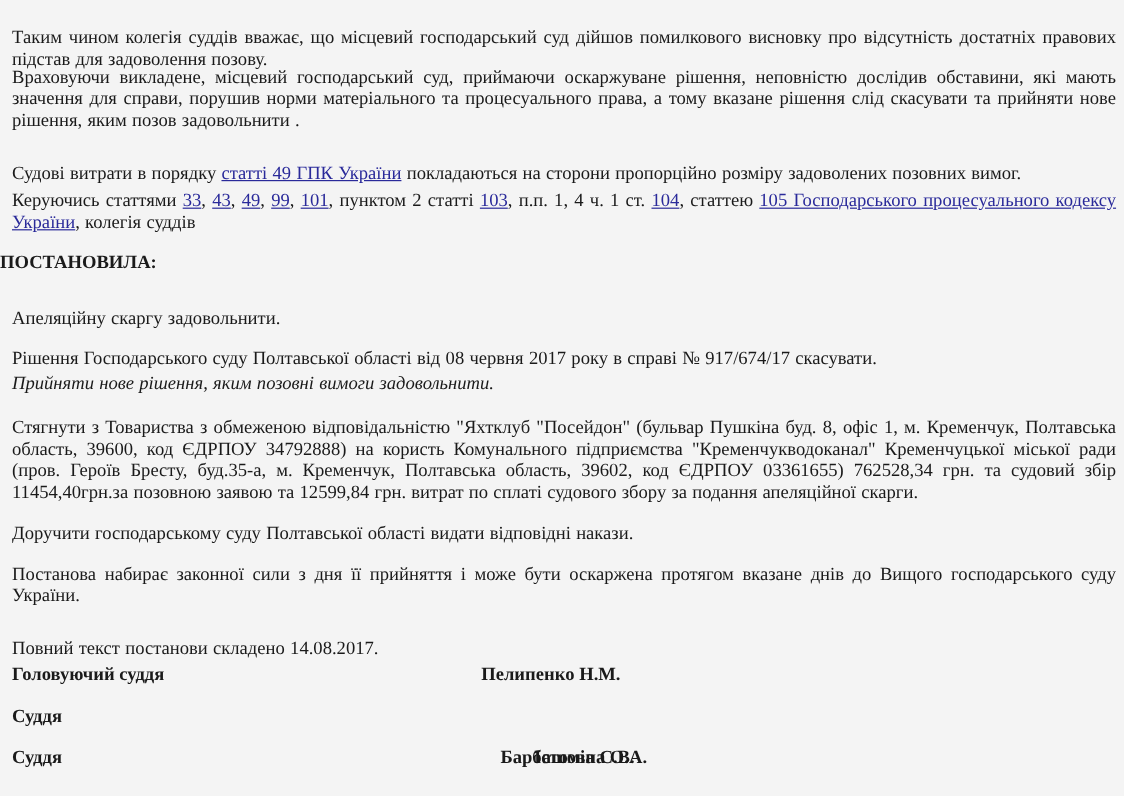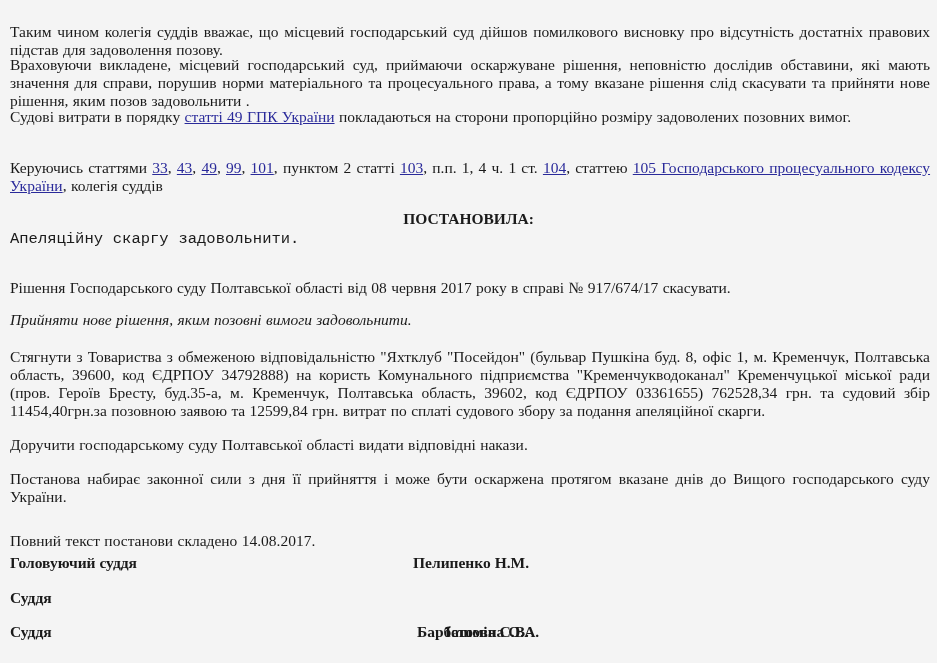--- a/index.html
+++ b/index.html
@@ -29,21 +29,20 @@
   .p-block { position: absolute; left: 10px; width: 920px; }
   a {
     color: #1a0dab;
     color: #2a2a9a;
     text-decoration: underline;
   }
   .heading {
     position: absolute;
     left: 0;
     width: 937px;
-    text-align: center;
     font-weight: bold;
     font-size: 15.5px;
   }
   .sig-row {
     position: absolute;
     left: 10px;
     font-weight: bold;
     font-size: 15.5px;
   }
   .sig-name {
@@ -54,42 +53,42 @@
 </style>
 </head>
 <body>
 
 <div class="doc">
 
   <p class="p-block" style="top:3px;margin-top:20px;">Таким чином колегія суддів вважає, що місцевий господарський суд дійшов помилкового висновку про відсутність достатніх правових підстав для задоволення позову.</p>
 
   <p class="p-block" style="top:56px;">Враховуючи викладене, місцевий господарський суд, приймаючи оскаржуване рішення, неповністю дослідив обставини, які мають значення для справи, порушив  норми матеріального та процесуального права, а тому вказане рішення слід скасувати та прийняти нове рішення, яким позов задовольнити .</p>
 
-  <p class="p-block" style="top:108px;"><span>Судові витрати в порядку </span><a href="#">статті 49 ГПК України</a><span> покладаються на сторони пропорційно розміру задоволених позовних  вимог.</span></p>
+  <p class="p-block" style="top:136px;"><span>Судові витрати в порядку </span><a href="#">статті 49 ГПК України</a><span> покладаються на сторони пропорційно розміру задоволених позовних  вимог.</span></p>
 
   <p class="p-block" style="top:159px;"><span>Керуючись статтями </span><a href="#">33</a><span>, </span><a href="#">43</a><span>, </span><a href="#">49</a><span>, </span><a href="#">99</a><span>, </span><a href="#">101</a><span>, пунктом 2 статті </span><a href="#">103</a><span>, п.п. 1, 4 ч. 1 ст. </span><a href="#">104</a><span>, статтею </span><a href="#">105 Господарського процесуального кодексу України</a><span>, колегія суддів</span></p>
 
   <div class="heading" style="top:210px;">ПОСТАНОВИЛА:</div>
 
-  <p class="p-block" style="top:230px;font-family:Liberation Mono, monospace;">Апеляційну скаргу задовольнити.</p>
+  <p class="p-block" style="top:257px;">Апеляційну скаргу задовольнити.</p>
 
-  <p class="p-block" style="top:279px;">Рішення Господарського суду Полтавської області від 08 червня 2017 року в справі № 917/674/17 скасувати.</p>
+  <p class="p-block" style="top:290px;">Рішення Господарського суду Полтавської області від 08 червня 2017 року в справі № 917/674/17 скасувати.</p>
 
   <p class="p-block" style="top:311px;font-style:italic;">Прийняти нове рішення, яким позовні вимоги задовольнити.</p>
 
   <p class="p-block" style="top:348px;">Стягнути з Товариства з обмеженою відповідальністю "Яхтклуб "Посейдон" (бульвар Пушкіна буд. 8, офіс 1, м. Кременчук, Полтавська область, 39600, код ЄДРПОУ 34792888) на користь Комунального підприємства "Кременчукводоканал" Кременчуцької міської ради (пров. Героїв Бресту, буд.35-а, м. Кременчук,  Полтавська область, 39602, код ЄДРПОУ 03361655) 762528,34 грн. та судовий збір 11454,40грн.за позовною заявою та  12599,84 грн. витрат по сплаті судового збору за подання апеляційної скарги.</p>
 
   <p class="p-block" style="top:436px;">Доручити господарському суду Полтавської області видати відповідні накази.</p>
 
   <p class="p-block" style="top:470px;">Постанова набирає законної сили з дня її прийняття і може бути оскаржена протягом вказане днів до Вищого господарського суду України.</p>
 
   <p class="p-block" style="top:520px;margin-top:12px;">Повний текст постанови складено  14.08.2017.</p>
 
   <div class="sig-row" style="top:554px;">Головуючий суддя</div>
-  <div class="sig-name" style="top:554px; left:413px;">Пелипенко Н.М.</div>
+  <div class="sig-name" style="top:554px; left:401px;">Пелипенко Н.М.</div>
 
   <div class="sig-row" style="top:589px;">Суддя</div>
   <div class="sig-name" style="top:589px; left:417px;margin-top:34px;">Барбашова С.В.</div>
 
   <div class="sig-row" style="top:623px;">Суддя</div>
   <div class="sig-name" style="top:623px; left:417px;margin-left:28px;">Істоміна О.А.</div>
 
 </div>
 
 </body></html>

